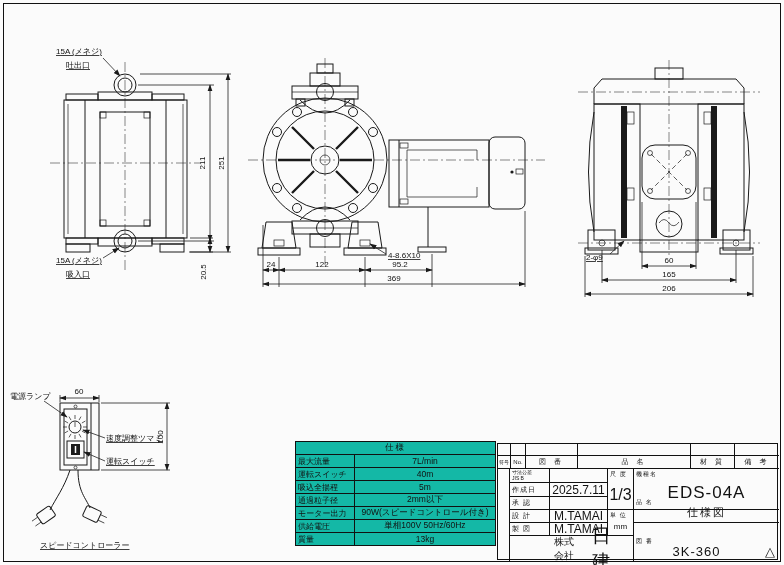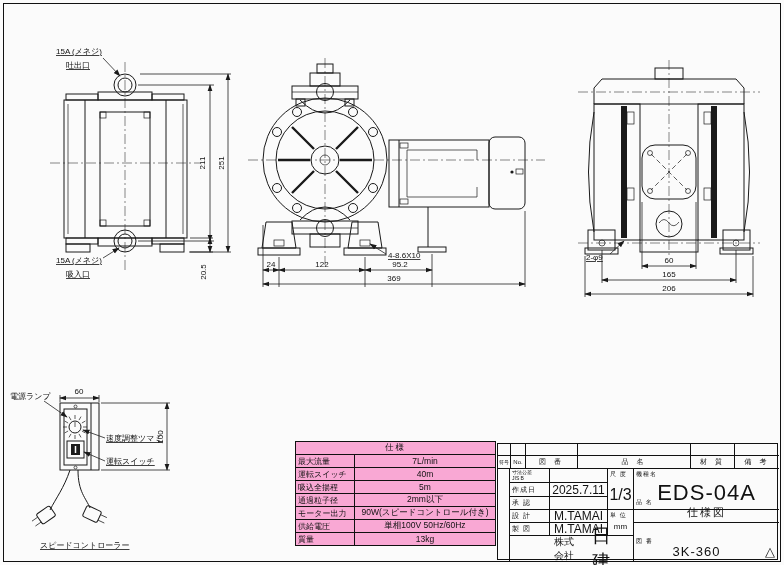--- a/index.html
+++ b/index.html
@@ -20,21 +20,21 @@
   
   .rev{position:absolute;left:683px;top:4px;width:94px;height:21px;border:1.4px solid #111;
        display:flex;background:#fbfbfb;box-sizing:border-box;}
   .rev-title{flex:0 0 62px;border-right:1px solid #111;display:flex;align-items:center;
        justify-content:center;font-size:10px;letter-spacing:.5px;}
   .rev-side{flex:1;display:flex;flex-direction:column;}
   .rev-side>div{flex:1;display:flex;align-items:center;justify-content:center;font-size:6.5px;}
   .rev-side>div:first-child{border-bottom:1px solid #111;}
   
   .spec{position:absolute;left:295px;top:441px;width:201px;border-collapse:collapse;
-        font-size:8px;background:#f9a8d4;}
+        font-size:8px;background:#14b8a6;}
   .spec td,.spec th{border:1px solid #111;padding:0 2px;height:12px;font-weight:normal;}
   .spec .sl{width:54px;text-align:left;}
   .spec .sv{text-align:center;font-size:8.5px;}
   .spec th{font-size:8.5px;letter-spacing:2px;}
   
   .tb{position:absolute;left:497px;top:443px;width:281px;height:117px;border:1.4px solid #111;
       box-sizing:border-box;background:#fbfbfb;}
   .cell{position:absolute;box-sizing:border-box;border-right:1px solid #111;border-bottom:1px solid #111;}
   .cell.noR{border-right:none;} .cell.noB{border-bottom:none;}
   .cen{display:flex;align-items:center;justify-content:center;}
@@ -340,21 +340,21 @@
       <div style="position:absolute;left:0;right:0;top:12px;bottom:0;display:flex;align-items:center;justify-content:center;font-size:16px;">1/3</div>
     </div>
 
     <div class="cell" style="left:110px;top:66px;width:26px;height:26px;">
       <span class="tiny">単 位</span>
       <div style="position:absolute;left:0;right:0;top:8px;bottom:0;display:flex;align-items:center;justify-content:center;font-size:8px;">mm</div>
     </div>
 
     <div class="cell noR" style="left:136px;top:25px;width:145px;height:41px;">
       <span class="tiny">機種名</span>
-      <div style="position:absolute;left:0;right:0;top:8px;bottom:0;display:flex;align-items:center;justify-content:center;font-size:22px;letter-spacing:1px;">EDS-04A</div>
+      <div style="position:absolute;left:0;right:0;top:8px;bottom:0;display:flex;align-items:center;justify-content:center;font-size:17px;letter-spacing:1px;">EDS-04A</div>
     </div>
 
     <div class="cell noR" style="left:136px;top:53px;width:145px;height:26px;">
       <span class="tiny">品 名</span>
       <div style="position:absolute;left:0;right:0;top:5px;bottom:0;display:flex;align-items:center;justify-content:center;font-size:11px;letter-spacing:2px;">仕様図</div>
     </div>
 
     <div class="cell noR noB" style="left:136px;top:92px;width:145px;height:25px;">
       <span class="tiny">図 番</span>
       <div style="position:absolute;left:10px;right:30px;top:5px;bottom:0;display:flex;align-items:center;justify-content:center;font-size:13px;letter-spacing:1px;">3K-360</div>

